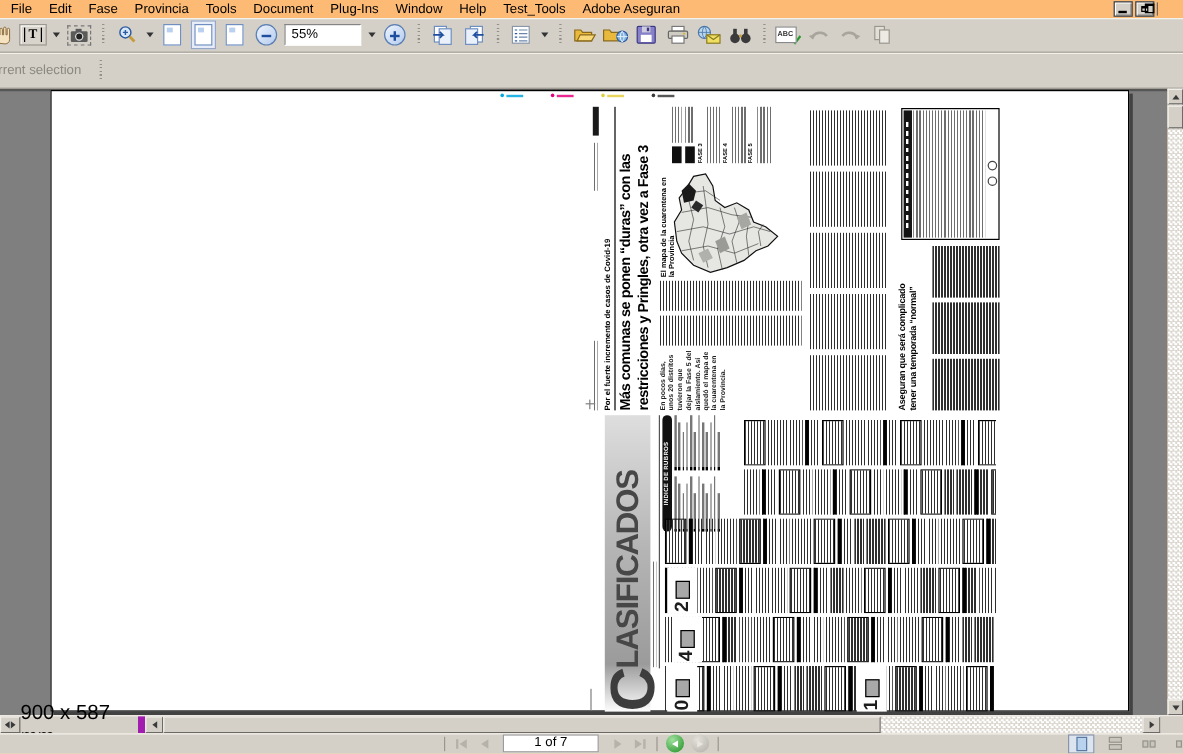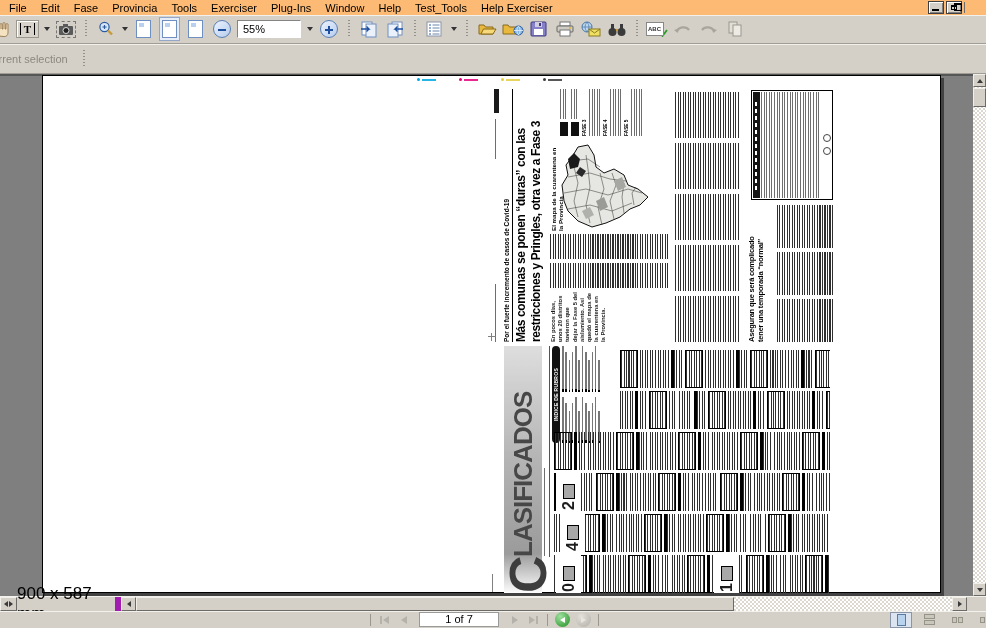--- a/index.html
+++ b/index.html
@@ -165,26 +165,26 @@
 <body>
 
 <div class="win">
 
   <div class="menubar">
     <span class="menu">File</span>
     <span class="menu">Edit</span>
     <span class="menu">Fase</span>
     <span class="menu">Provincia</span>
     <span class="menu">Tools</span>
-    <span class="menu">Exerciser</span>
+    <span class="menu">Document</span>
     <span class="menu">Plug-Ins</span>
     <span class="menu">Window</span>
     <span class="menu">Help</span>
     <span class="menu">Test_Tools</span>
-    <span class="menu">Help Exerciser</span>
+    <span class="menu">Adobe Aseguran</span>
     <span class="winbtns">
       <span class="wbtn">
           <i class="glyph-min"></i>
         </span>
       <span class="wbtn">
           <i class="glyph-rest"></i>
         </span>
     </span>
     <span class="wedge"></span>
   </div>

